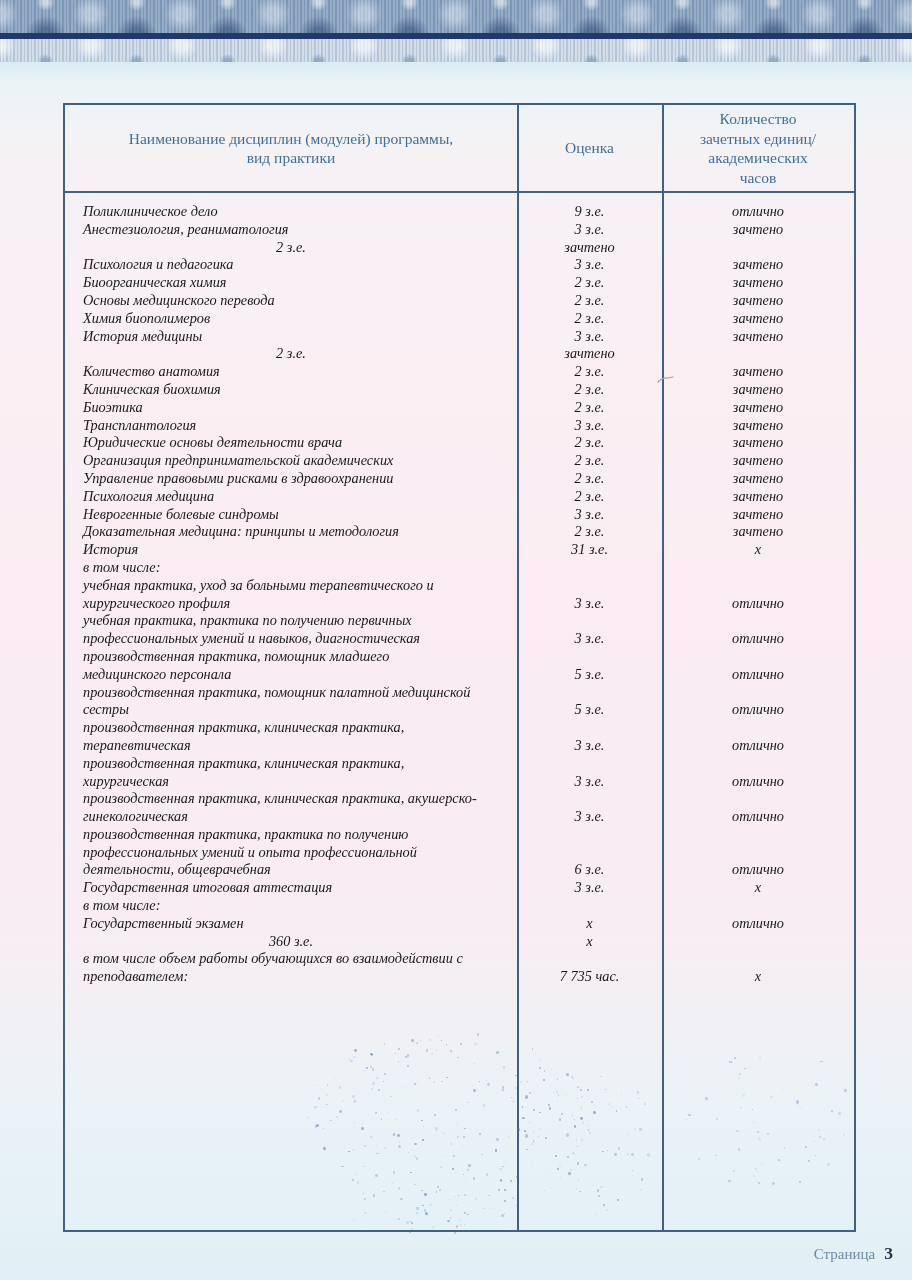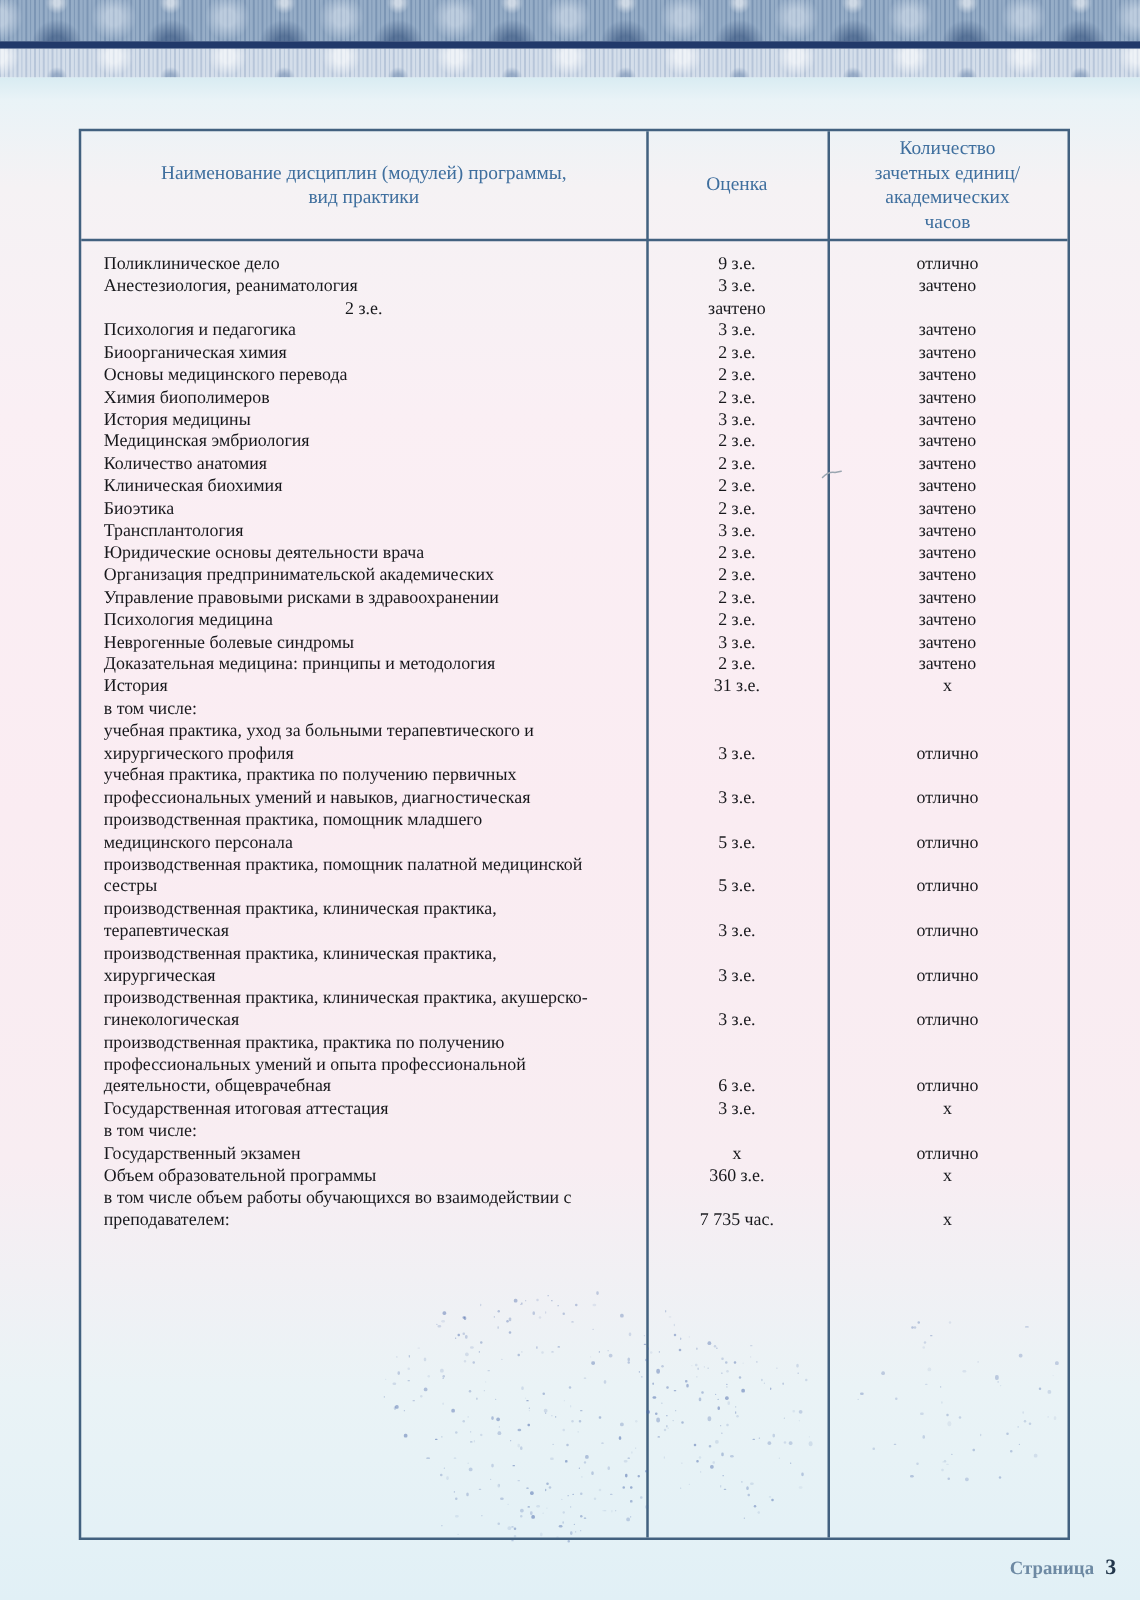--- a/index.html
+++ b/index.html
@@ -49,31 +49,31 @@
   .vline.v1{left:452px;}
   .vline.v2{left:597px;}
   .thead{
     position:absolute;left:0;right:0;top:0;height:86px;
     border-bottom:2px solid #42617f;
     display:grid;grid-template-columns:452px 145px 192px;
     color:#3f6f9e;font-size:15.5px;line-height:19.5px;
   }
   .th{display:flex;align-items:center;justify-content:center;text-align:center;white-space:pre-line;padding:2px 6px;box-sizing:border-box;}
   .tbody{position:absolute;left:0;right:0;top:88px;padding-top:10px;color:#17181c;font-size:14.3px;line-height:17.8px;}
-  .row{display:grid;grid-template-columns:452px 145px 192px;align-items:end;}
+  .row{display:grid;grid-template-columns:452px 145px 192px;align-items:end;font-style:italic;}
   .cell-name{padding-left:18px;padding-right:4px;white-space:pre-line;}
   .cell-credits,.cell-grade{text-align:center;}
   
   .stamp{position:absolute;left:0;top:0;width:912px;height:1280px;pointer-events:none;}
   .stamp i{position:absolute;border-radius:50%;display:block;}
   
   .artifact{position:absolute;left:656px;top:372px;width:22px;height:14px;}
   
   .footer{position:absolute;top:1243px;right:19px;display:flex;align-items:baseline;gap:9px;}
-  .page-label{color:#6d89a3;font-size:15px;font-weight:bold;}
+  .page-label{color:#6d89a3;font-size:15px;}
   .page-number{color:#22364b;font-size:17.5px;font-weight:bold;}
 </style>
 </head>
 <body>
 
 <div class="canvas">
 
   <div class="band band-a"></div>
   <div class="band band-navy"></div>
   <div class="band band-b"></div>
@@ -135,21 +135,20 @@
       <div class="cell-grade">зачтено</div>
     </div>
 
     <div class="row">
       <div class="cell-name">История медицины</div>
       <div class="cell-credits">3 з.е.</div>
       <div class="cell-grade">зачтено</div>
     </div>
 
     <div class="row">
-      <div class="cell-name">Медицинская эмбриология</div>
       <div class="cell-credits">2 з.е.</div>
       <div class="cell-grade">зачтено</div>
     </div>
 
     <div class="row">
       <div class="cell-name">Количество анатомия</div>
       <div class="cell-credits">2 з.е.</div>
       <div class="cell-grade">зачтено</div>
     </div>
 
@@ -288,21 +287,20 @@
       <div class="cell-grade"></div>
     </div>
 
     <div class="row">
       <div class="cell-name">Государственный экзамен</div>
       <div class="cell-credits">х</div>
       <div class="cell-grade">отлично</div>
     </div>
 
     <div class="row">
-      <div class="cell-name">Объем образовательной программы</div>
       <div class="cell-credits">360 з.е.</div>
       <div class="cell-grade">х</div>
     </div>
 
     <div class="row">
       <div class="cell-name">в том числе объем работы обучающихся во взаимодействии с
 преподавателем:</div>
       <div class="cell-credits">7 735 час.</div>
       <div class="cell-grade">х</div>
     </div>

